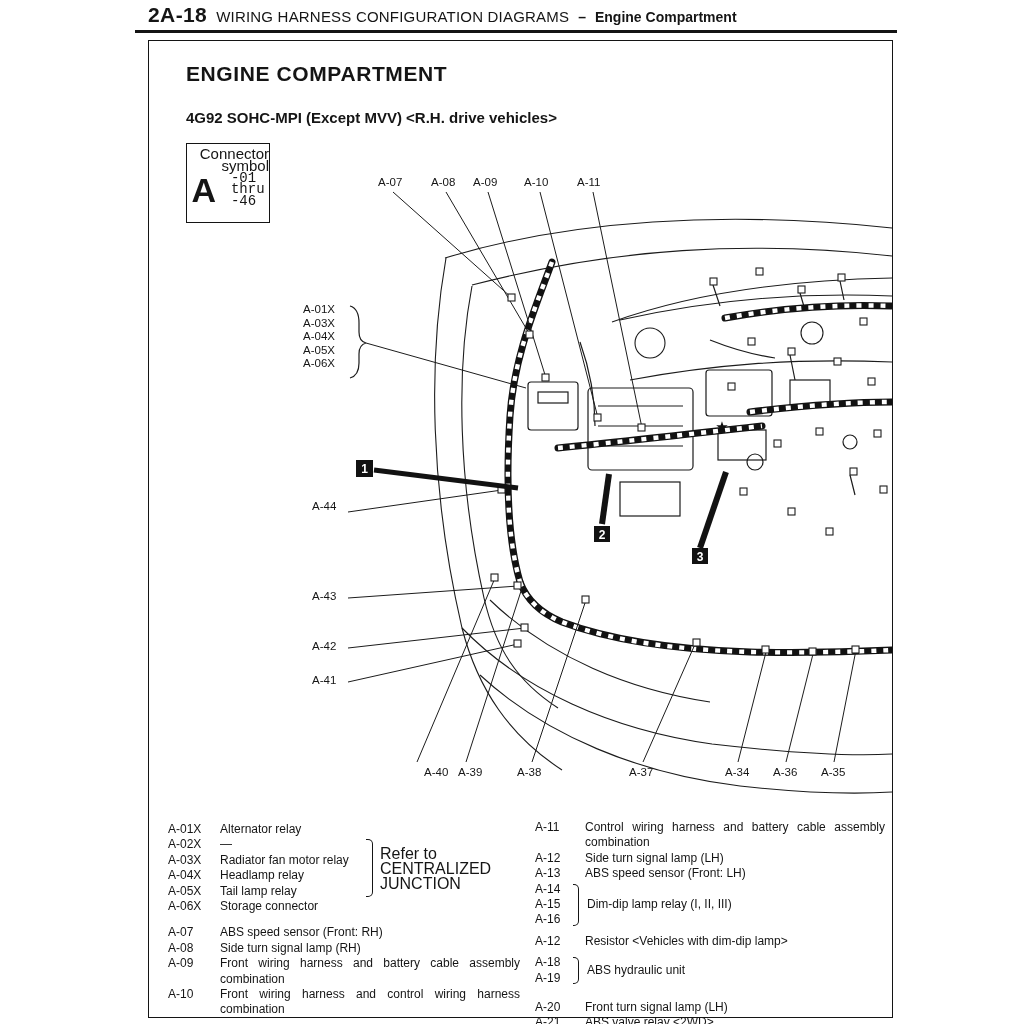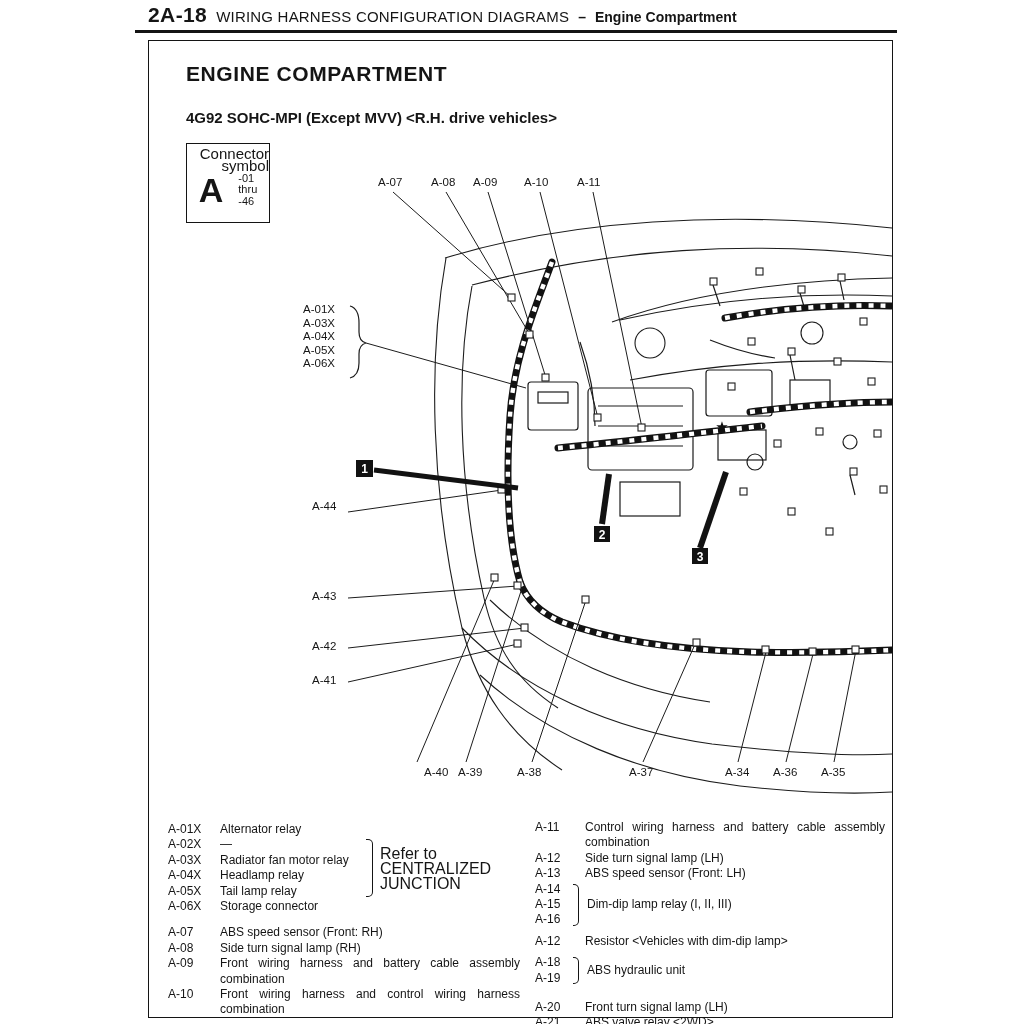--- a/index.html
+++ b/index.html
@@ -19,21 +19,21 @@
 
   
   .t-main { position:absolute; left:186px; top:62px; font-size:21px; font-weight:700; letter-spacing:0.6px; }
   .t-sub  { position:absolute; left:186px; top:97px; font-size:15px; font-weight:700;margin-top:12px; }
 
   
   .cbox { position:absolute; left:186px; top:143px; width:84px; height:80px; border:1.5px solid #141414; padding-top:4px; }
   .cb-t { text-align:right; font-size:15px; line-height:12px; }
   .cb-row { display:flex; align-items:center; justify-content:center; margin-top:0; }
   .cb-letter { font-size:34px; font-weight:700; line-height:36px; }
-  .cb-range { margin-left:15px; font-size:11px; line-height:11.5px; }
+  .cb-range { margin-left:15px; font-size:14px; line-height:11.5px;font-family:Liberation Mono, monospace; }
   .cb-range span { display:block; }
 
   
   .art { position:absolute; left:150px; top:130px; width:742px; height:688px; }
   .co  { position:absolute; font-size:11.5px; white-space:nowrap; }
   .cog { position:absolute; left:303px; top:303px; font-size:11.5px; line-height:13.6px; }
   .mtext { fill:#ffffff; font:700 12px "Liberation Sans",sans-serif; text-anchor:middle; }
   .star  { font:400 15px "DejaVu Sans",sans-serif; fill:#111; text-anchor:middle; }
 
   

